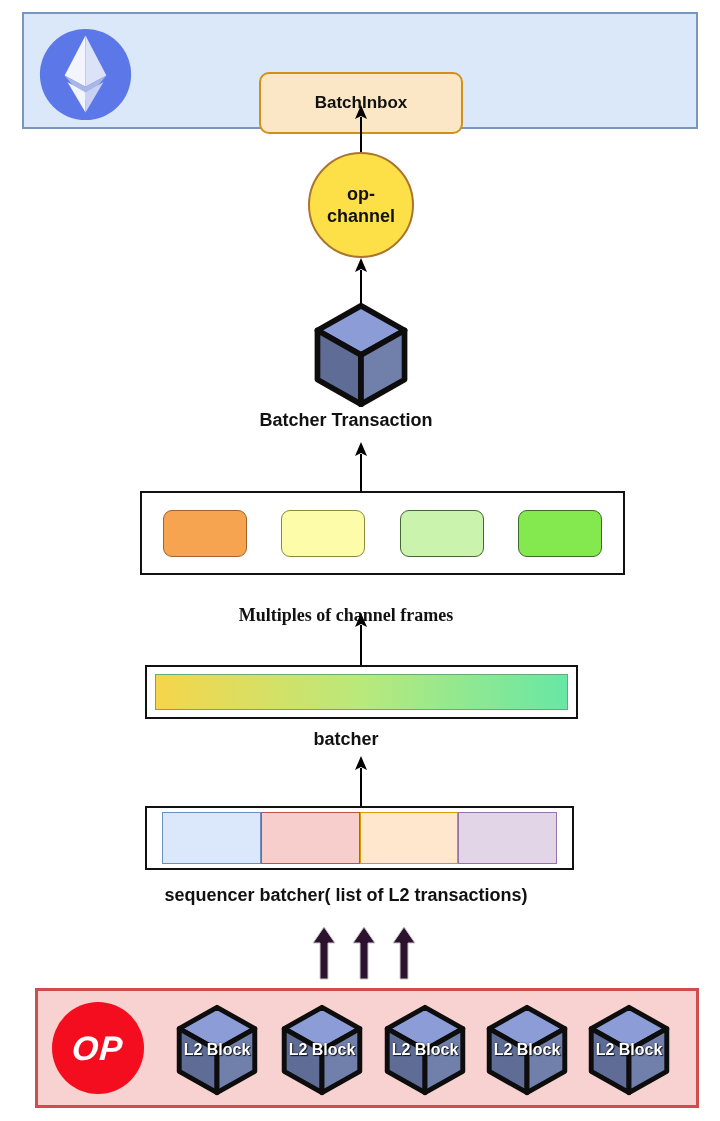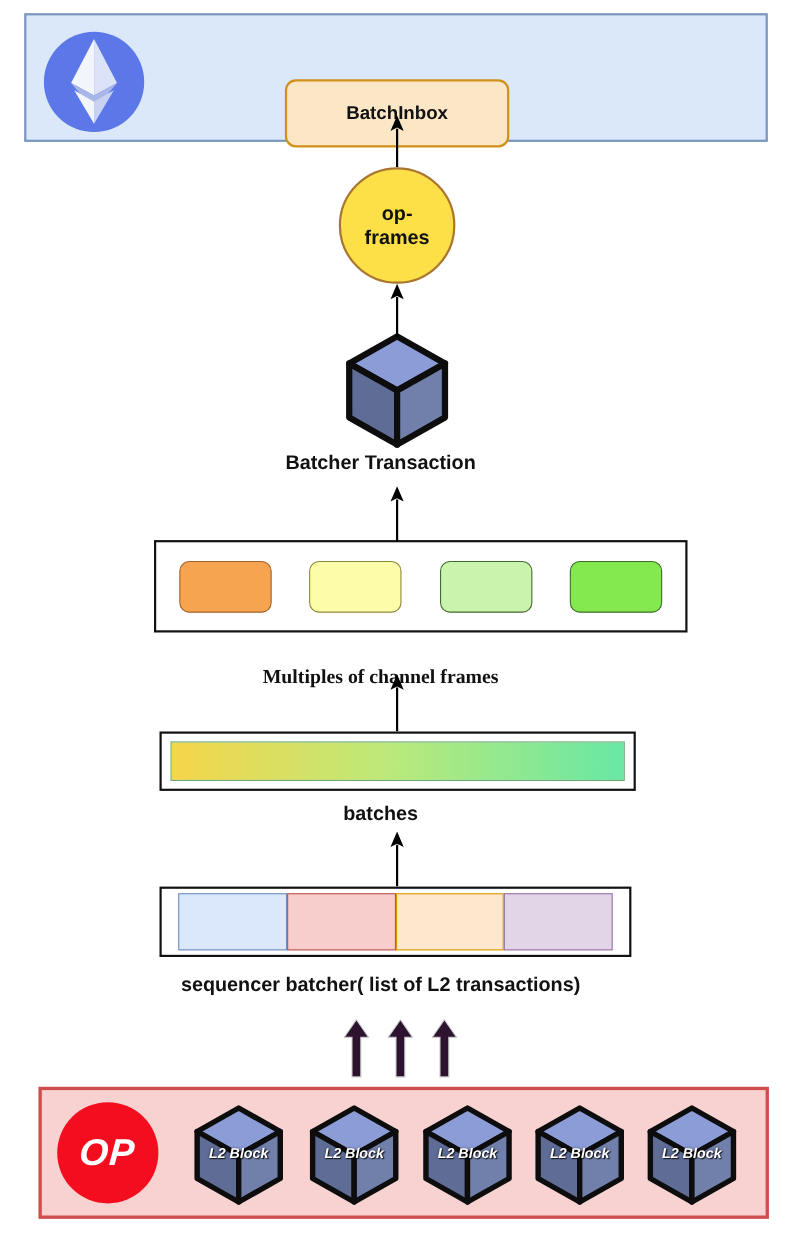--- a/index.html
+++ b/index.html
@@ -69,23 +69,22 @@
     left:52px;top:1002px;width:92px;height:92px;border-radius:50%;background:#f40d1f;
     display:flex;align-items:center;justify-content:center;z-index:3;
   }
   .op-logo span{
     color:#fff;font-weight:bold;font-style:italic;font-size:34px;letter-spacing:1px;
     transform:skewX(-4deg);
   }
   .l2-cube{width:84px;height:92px;z-index:3;}
   .l2-cube .cube-label{
     position:absolute;left:50%;top:40%;transform:translateX(-50%);
-    color:#fff;font-weight:bold;font-size:13px;white-space:nowrap;
+    color:#fff;font-weight:bold;font-size:16px;white-space:nowrap;
     text-shadow:0 0 2px rgba(0,0,0,.7),1px 1px 1px rgba(0,0,0,.8);
-    font-style:italic;
   }
 </style>
 </head>
 <body>
 
 <div id="canvas">
 
   <div class="abs top-banner"></div>
 
   <svg class="abs eth-logo" viewBox="0 0 100 100">
@@ -101,21 +100,21 @@
     <span>BatchInbox</span>
   </div>
 
   <svg class="abs thin-arrow" style="left:352px;top:105px;" width="18" height="47">
     <line x1="9" y1="12" x2="9" y2="47" stroke="#000" stroke-width="2"></line>
     <polygon points="9,0 15,14 9,11 3,14" fill="#000"></polygon>
   </svg>
 
   <div class="abs op-batcher">
     <span>op-</span>
-    <span>frames</span>
+    <span>channel</span>
   </div>
 
   <svg class="abs thin-arrow" style="left:352px;top:258px;" width="18" height="48">
     <line x1="9" y1="12" x2="9" y2="48" stroke="#000" stroke-width="2"></line>
     <polygon points="9,0 15,14 9,11 3,14" fill="#000"></polygon>
   </svg>
 
   <svg class="abs" style="left:312px;top:302px;" width="98" height="106" viewBox="0 0 100 112">
     <polygon points="50,4 96,30 50,56 4,30" fill="#8b9cd6" stroke="#0d0d0d" stroke-width="6" stroke-linejoin="round"></polygon>
     <polygon points="4,30 50,56 50,108 4,82" fill="#5e6c96" stroke="#0d0d0d" stroke-width="6" stroke-linejoin="round"></polygon>
@@ -137,21 +136,21 @@
   <div class="abs diagram-label" style="top:605px;font-family:Liberation Serif, serif;">Multiples of channel frames</div>
 
   <svg class="abs thin-arrow" style="left:352px;top:613px;" width="18" height="52">
     <line x1="9" y1="12" x2="9" y2="52" stroke="#000" stroke-width="2"></line>
     <polygon points="9,0 15,14 9,11 3,14" fill="#000"></polygon>
   </svg>
 
   <div class="abs channel-box">
     <div class="channel-bar"></div>
   </div>
-  <div class="abs diagram-label" style="top:729px;">batches</div>
+  <div class="abs diagram-label" style="top:729px;">batcher</div>
 
   <svg class="abs thin-arrow" style="left:352px;top:756px;" width="18" height="50">
     <line x1="9" y1="12" x2="9" y2="50" stroke="#000" stroke-width="2"></line>
     <polygon points="9,0 15,14 9,11 3,14" fill="#000"></polygon>
   </svg>
 
   <div class="abs seq-box">
     <div class="seg seg-1"></div>
     <div class="seg seg-2"></div>
     <div class="seg seg-3"></div>

